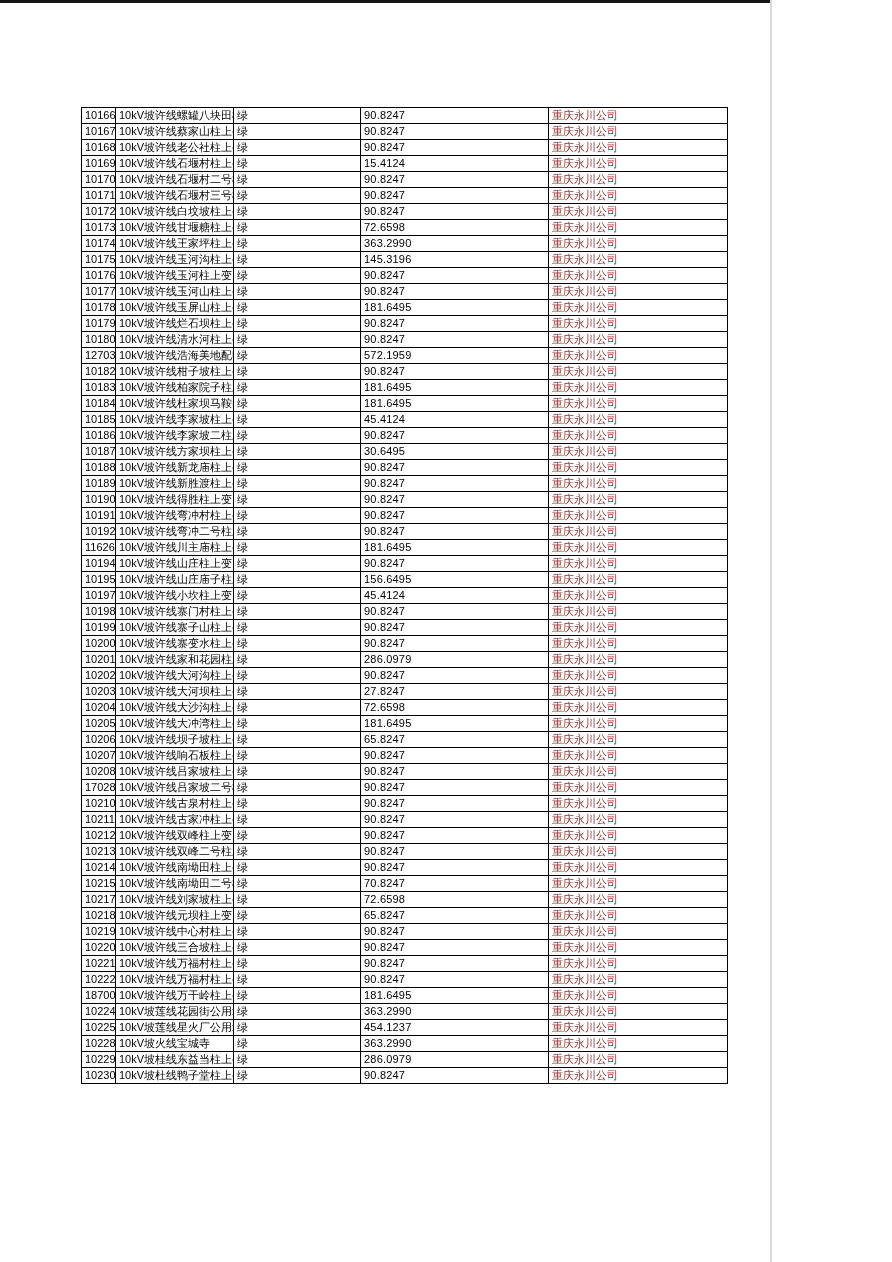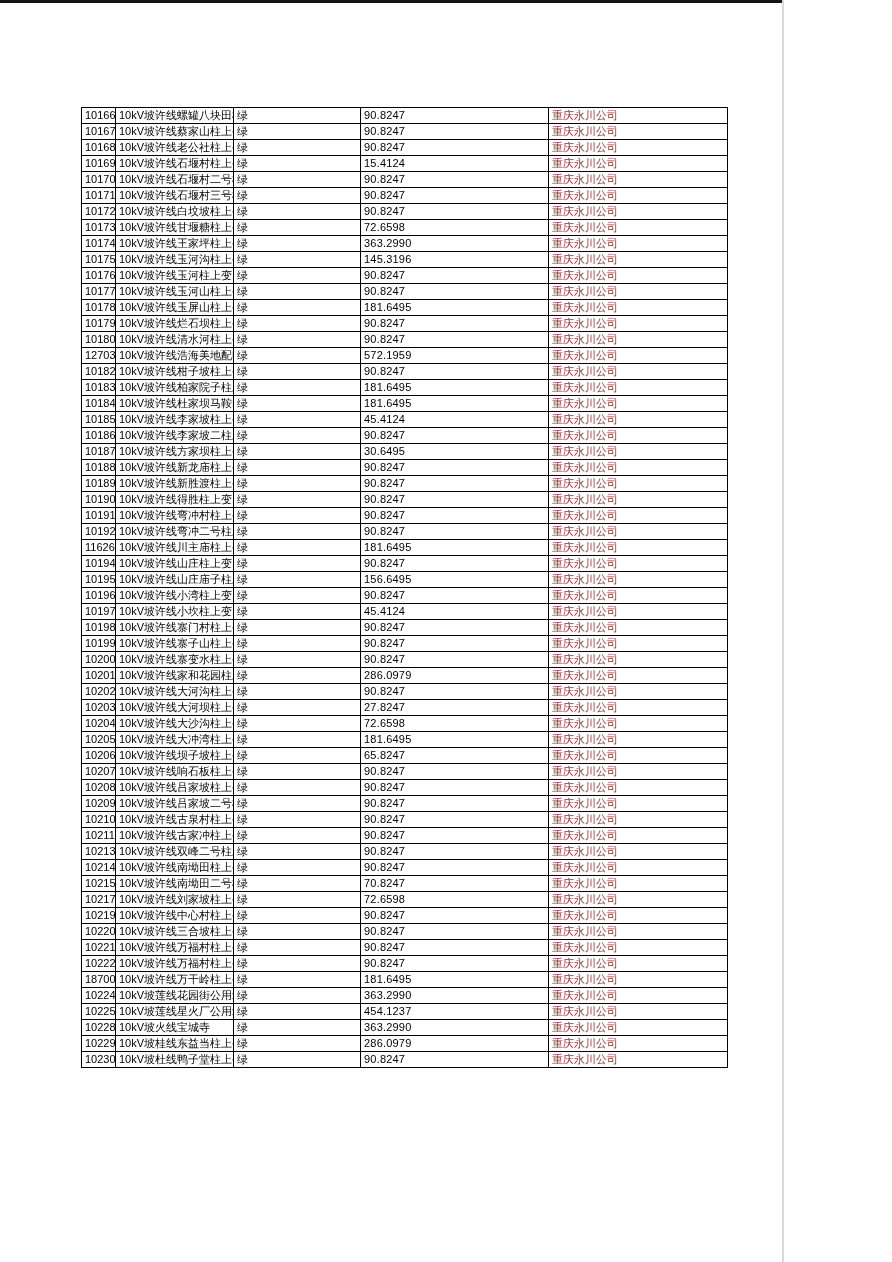--- a/index.html
+++ b/index.html
@@ -7,21 +7,20 @@
     padding: 0;
     background: #ffffff;
     font-family: "Liberation Sans", "DejaVu Sans", sans-serif;
   }
   .page {
     position: relative;
     width: 772px;
     height: 1262px;
     background: #ffffff;
     overflow: hidden;
-    padding-left: 12px;
   }
   .top-edge {
     position: absolute;
     top: 0; left: 0;
     width: 892px; height: 3px;
     background: #141414;
   }
   .right-edge {
     position: absolute;
     top: 0; right: 0;
@@ -275,27 +274,20 @@
           <td class="c4">重庆永川公司</td>
         </tr>
         <tr>
           <td class="c0">10195</td>
           <td class="c1">10kV坡许线山庄庙子柱上</td>
           <td class="c2">绿</td>
           <td class="c3">156.6495</td>
           <td class="c4">重庆永川公司</td>
         </tr>
         <tr>
-          <td class="c0">10196</td>
-          <td class="c1">10kV坡许线小湾柱上变</td>
-          <td class="c2">绿</td>
-          <td class="c3">90.8247</td>
-          <td class="c4">重庆永川公司</td>
-        </tr>
-        <tr>
           <td class="c0">10197</td>
           <td class="c1">10kV坡许线小坎柱上变</td>
           <td class="c2">绿</td>
           <td class="c3">45.4124</td>
           <td class="c4">重庆永川公司</td>
         </tr>
         <tr>
           <td class="c0">10198</td>
           <td class="c1">10kV坡许线寨门村柱上变</td>
           <td class="c2">绿</td>
@@ -366,41 +358,48 @@
           <td class="c4">重庆永川公司</td>
         </tr>
         <tr>
           <td class="c0">10208</td>
           <td class="c1">10kV坡许线吕家坡柱上变</td>
           <td class="c2">绿</td>
           <td class="c3">90.8247</td>
           <td class="c4">重庆永川公司</td>
         </tr>
         <tr>
-          <td class="c0">10209</td>
+          <td class="c0">17028</td>
           <td class="c1">10kV坡许线吕家坡二号柱</td>
           <td class="c2">绿</td>
           <td class="c3">90.8247</td>
           <td class="c4">重庆永川公司</td>
         </tr>
         <tr>
           <td class="c0">10210</td>
           <td class="c1">10kV坡许线古泉村柱上变</td>
           <td class="c2">绿</td>
           <td class="c3">90.8247</td>
           <td class="c4">重庆永川公司</td>
         </tr>
         <tr>
           <td class="c0">10211</td>
           <td class="c1">10kV坡许线古家冲柱上变</td>
           <td class="c2">绿</td>
           <td class="c3">90.8247</td>
           <td class="c4">重庆永川公司</td>
         </tr>
         <tr>
+          <td class="c0">10212</td>
+          <td class="c1">10kV坡许线双峰柱上变</td>
+          <td class="c2">绿</td>
+          <td class="c3">90.8247</td>
+          <td class="c4">重庆永川公司</td>
+        </tr>
+        <tr>
           <td class="c0">10213</td>
           <td class="c1">10kV坡许线双峰二号柱上</td>
           <td class="c2">绿</td>
           <td class="c3">90.8247</td>
           <td class="c4">重庆永川公司</td>
         </tr>
         <tr>
           <td class="c0">10214</td>
           <td class="c1">10kV坡许线南坳田柱上变</td>
           <td class="c2">绿</td>
@@ -412,20 +411,27 @@
           <td class="c1">10kV坡许线南坳田二号柱</td>
           <td class="c2">绿</td>
           <td class="c3">70.8247</td>
           <td class="c4">重庆永川公司</td>
         </tr>
         <tr>
           <td class="c0">10217</td>
           <td class="c1">10kV坡许线刘家坡柱上变</td>
           <td class="c2">绿</td>
           <td class="c3">72.6598</td>
+          <td class="c4">重庆永川公司</td>
+        </tr>
+        <tr>
+          <td class="c0">10218</td>
+          <td class="c1">10kV坡许线元坝柱上变</td>
+          <td class="c2">绿</td>
+          <td class="c3">65.8247</td>
           <td class="c4">重庆永川公司</td>
         </tr>
         <tr>
           <td class="c0">10219</td>
           <td class="c1">10kV坡许线中心村柱上变</td>
           <td class="c2">绿</td>
           <td class="c3">90.8247</td>
           <td class="c4">重庆永川公司</td>
         </tr>
         <tr>

